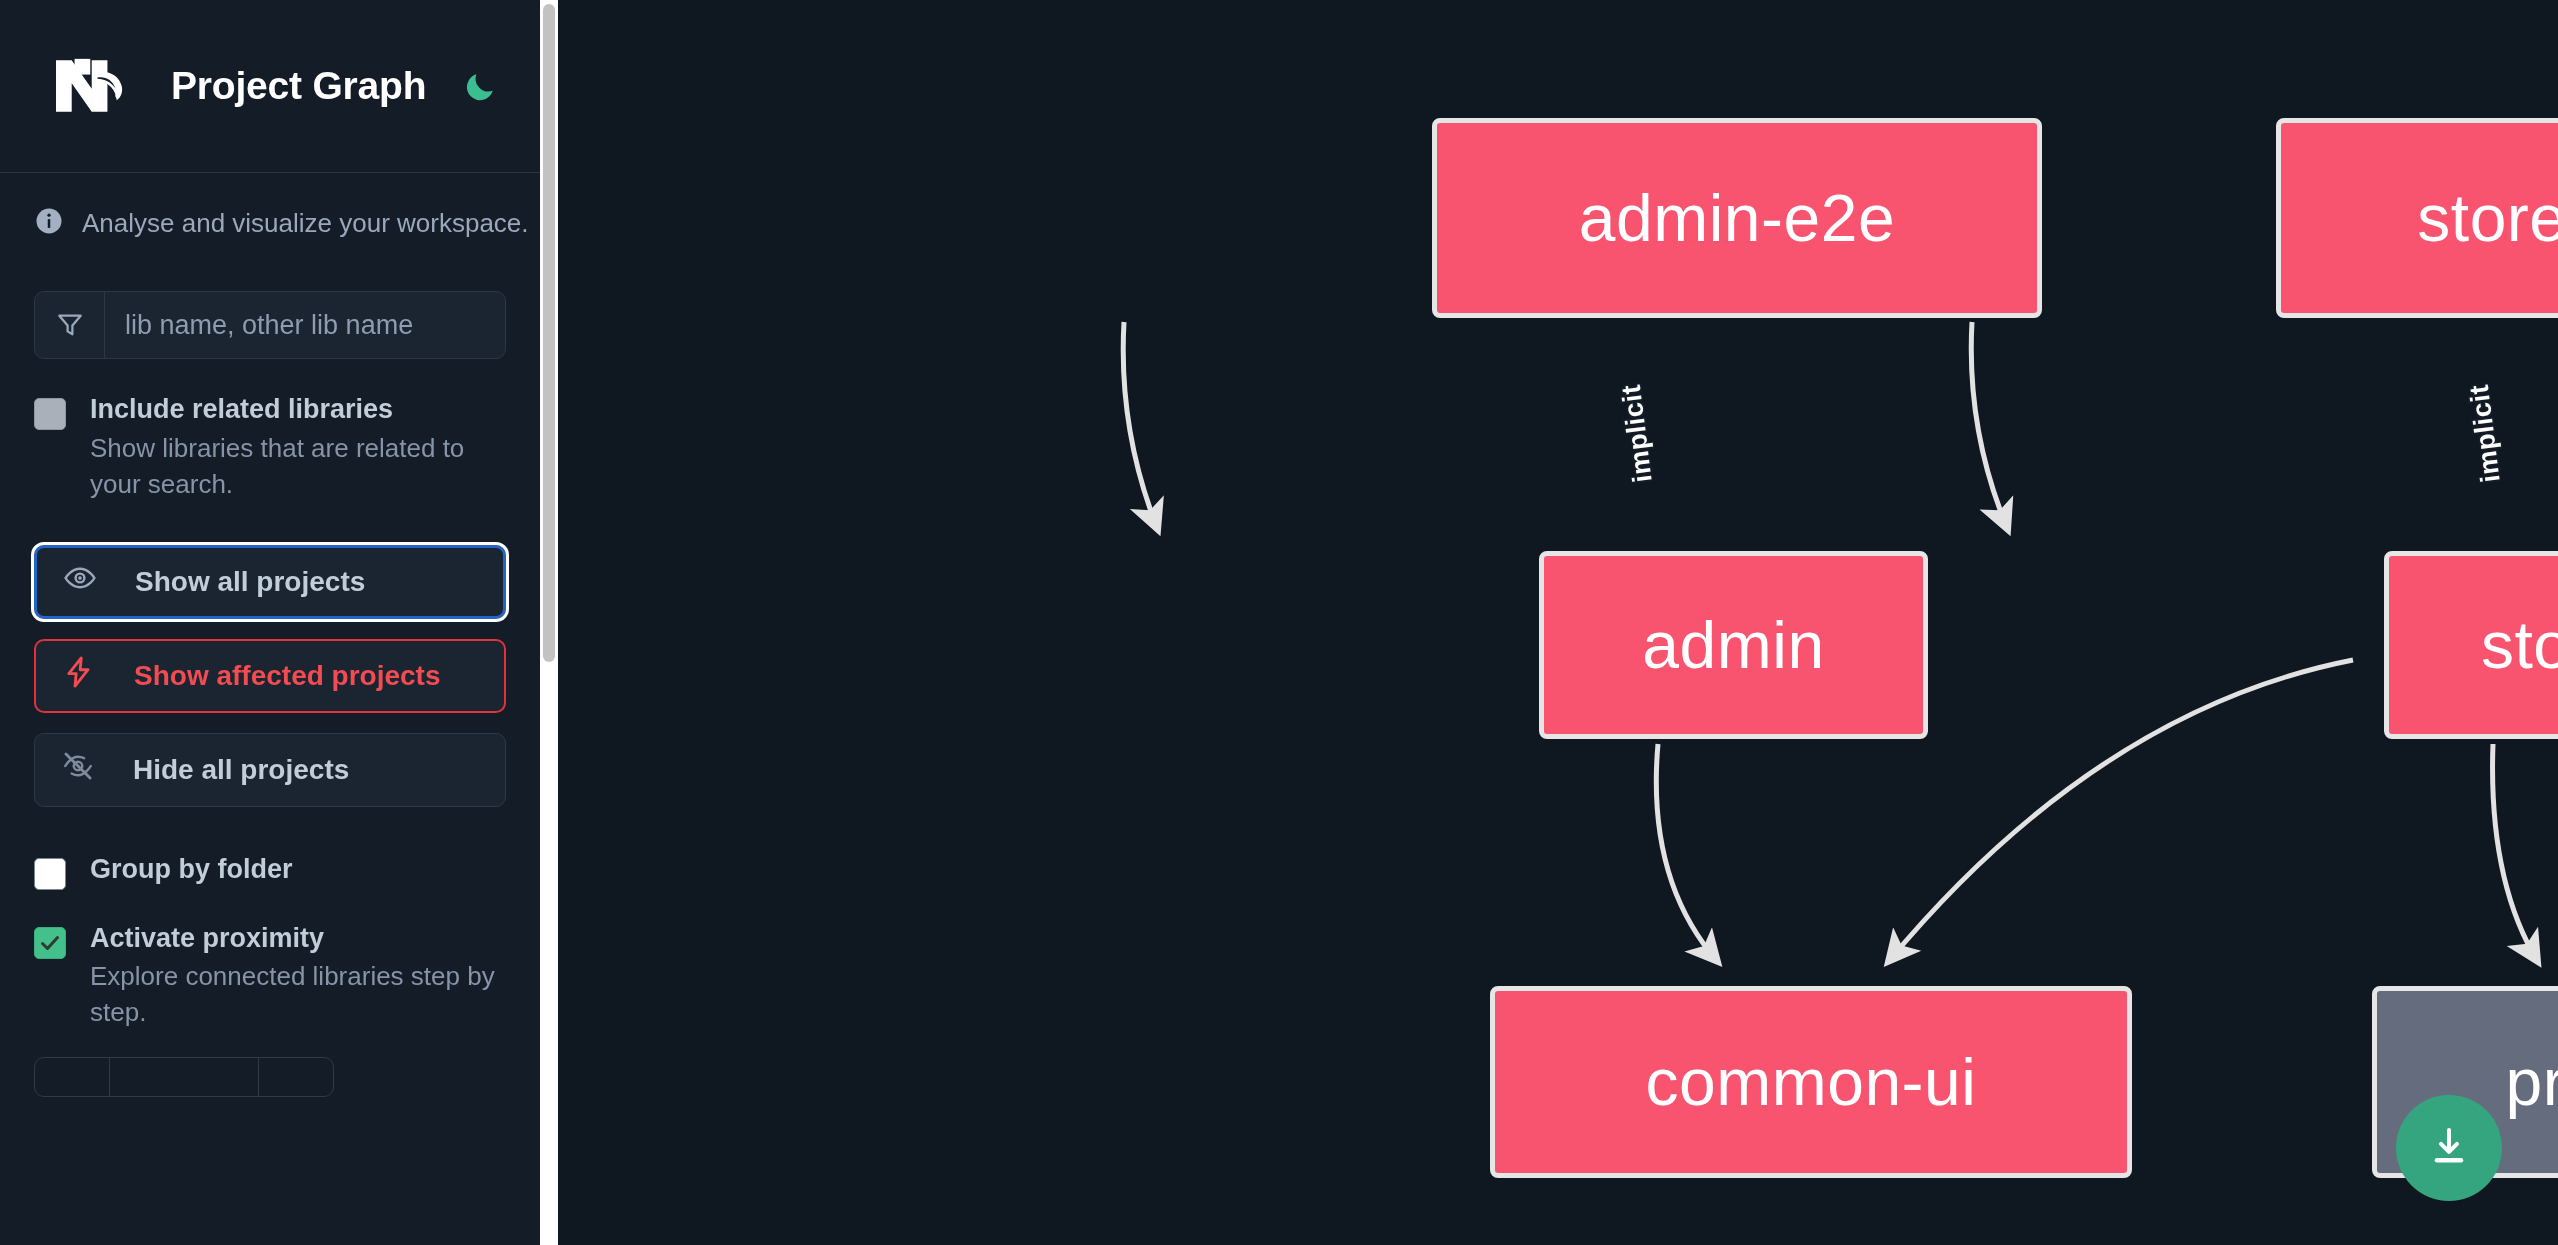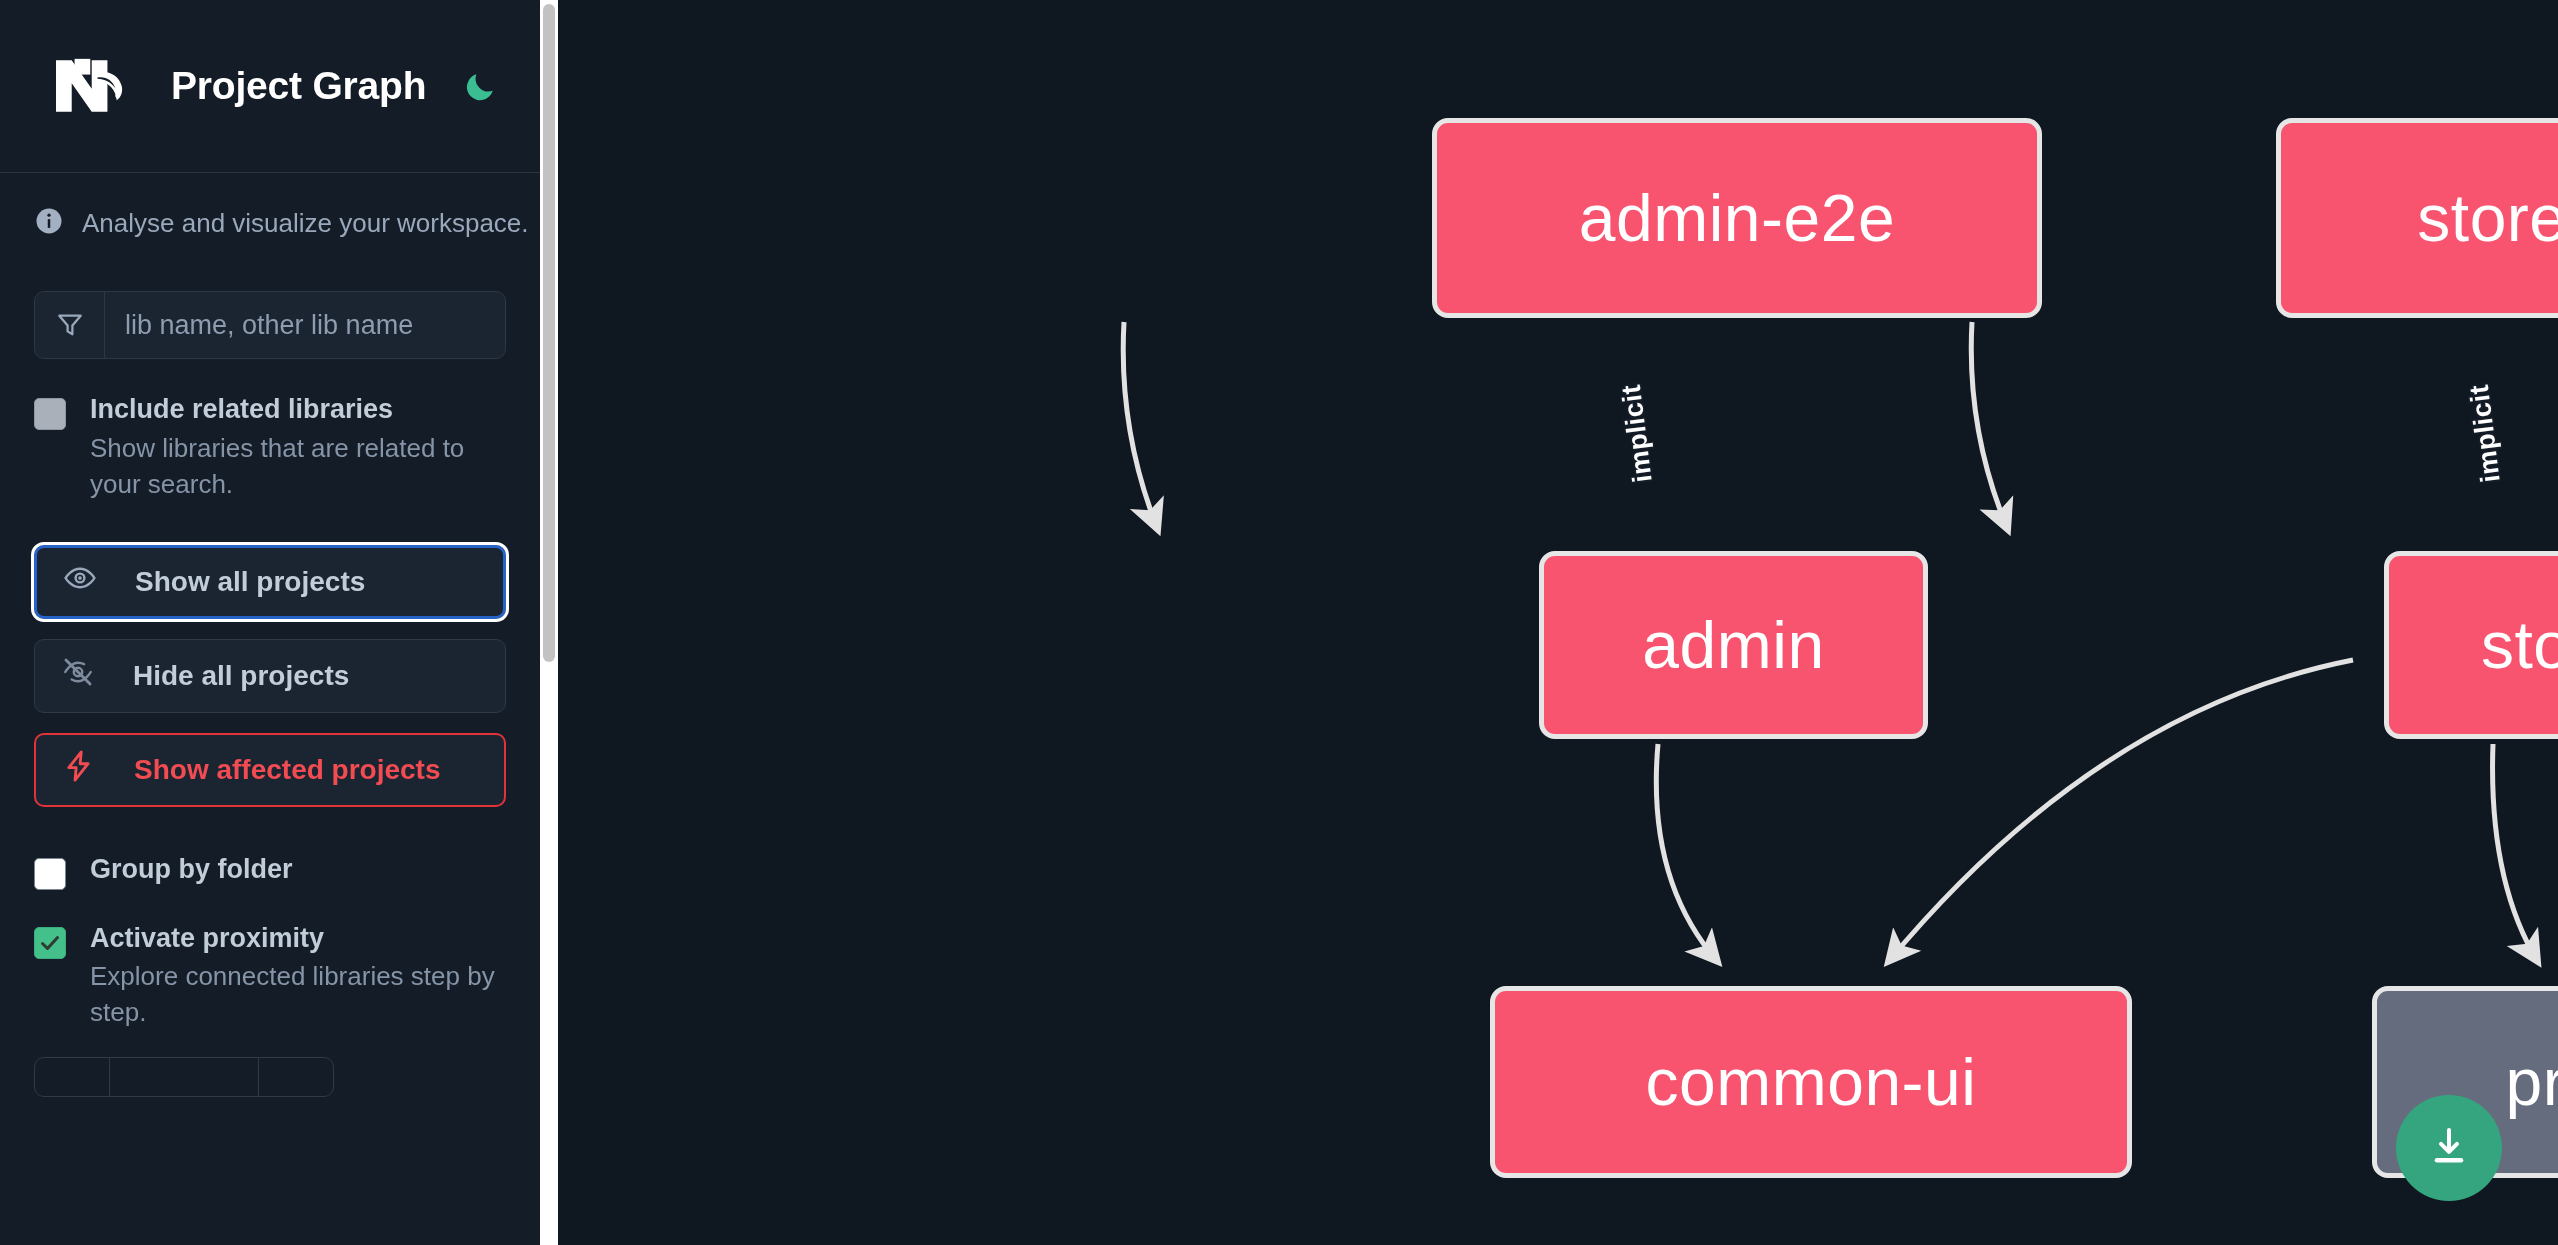--- a/index.html
+++ b/index.html
@@ -188,21 +188,21 @@
     flex: 1 1 auto;
     height: 1245px;
     background: #0f1720;
     overflow: hidden;
   }
   #graph-svg { position: absolute; inset: 0; width: 100%; height: 100%; }
 
   .node {
     position: absolute;
     border: 5px solid #e6e6e6;
-    border-radius: 16px;
+    border-radius: 8px;
     display: flex;
     align-items: center;
     justify-content: center;
     color: #ffffff;
     font-size: 66px;
     font-weight: 400;
     letter-spacing: 0.5px;
     cursor: pointer;
     white-space: nowrap;
   }
@@ -301,39 +301,39 @@
             <span>
               <svg width="34" height="34" viewBox="0 0 24 24" aria-hidden="true">
                 <path d="M1.8 12S5.6 5.5 12 5.5 22.2 12 22.2 12 18.4 18.5 12 18.5 1.8 12 1.8 12z" fill="none" stroke="#9aa8bb" stroke-width="1.7"></path>
                 <circle cx="12" cy="12" r="3.1" fill="none" stroke="#9aa8bb" stroke-width="1.7"></circle>
                 <circle cx="12" cy="12" r="1.3" fill="#9aa8bb"></circle>
               </svg>
             </span>
             <span>Show all projects</span>
           </div>
 
+          <div class="gbtn affected">
+            <span>
+              <svg width="34" height="34" viewBox="0 0 24 24" aria-hidden="true">
+                <path d="M13.6 2 4.8 13.2h5.2L9.2 22l9.2-11.6h-5.6z" fill="none" stroke="#f24b52" stroke-width="2" stroke-linejoin="round"></path>
+              </svg>
+            </span>
+            <span>Show affected projects</span>
+          </div>
+
           <div class="gbtn hide-all">
             <span>
               <svg width="34" height="34" viewBox="0 0 24 24" aria-hidden="true">
                 <path d="M3 12s3.8-6.5 9-6.5c1.6 0 3 .4 4.3 1M21 12s-3.8 6.5-9 6.5c-1.7 0-3.2-.5-4.5-1.2" fill="none" stroke="#7d8b9d" stroke-width="1.7" stroke-linecap="round"></path>
                 <circle cx="12" cy="12" r="3" fill="none" stroke="#7d8b9d" stroke-width="1.7"></circle>
                 <line x1="3.5" y1="3.5" x2="20.5" y2="20.5" stroke="#7d8b9d" stroke-width="2" stroke-linecap="round"></line>
               </svg>
             </span>
             <span>Hide all projects</span>
           </div>
-
-          <div class="gbtn affected">
-            <span>
-              <svg width="34" height="34" viewBox="0 0 24 24" aria-hidden="true">
-                <path d="M13.6 2 4.8 13.2h5.2L9.2 22l9.2-11.6h-5.6z" fill="none" stroke="#f24b52" stroke-width="2" stroke-linejoin="round"></path>
-              </svg>
-            </span>
-            <span>Show affected projects</span>
-          </div>
         </div>
 
         <div class="check-block" style="margin-top:46px">
           <span class="cbox white"></span>
           <span class="check-texts">
             <div class="check-title">Group by folder</div>
           </span>
         </div>
 
         <div class="check-block" style="margin-top:32px">

